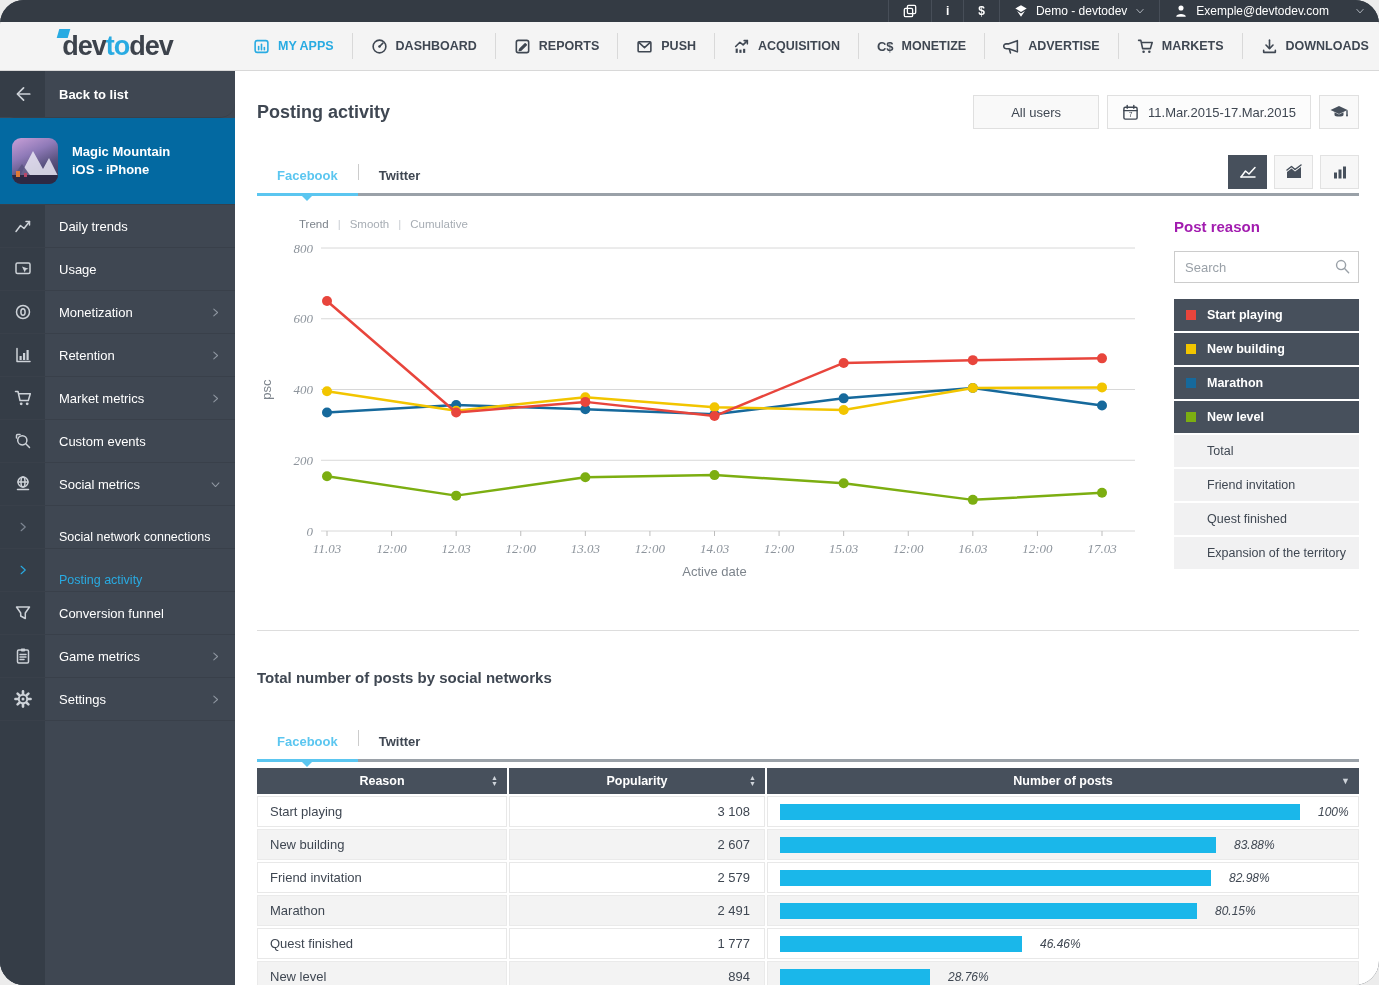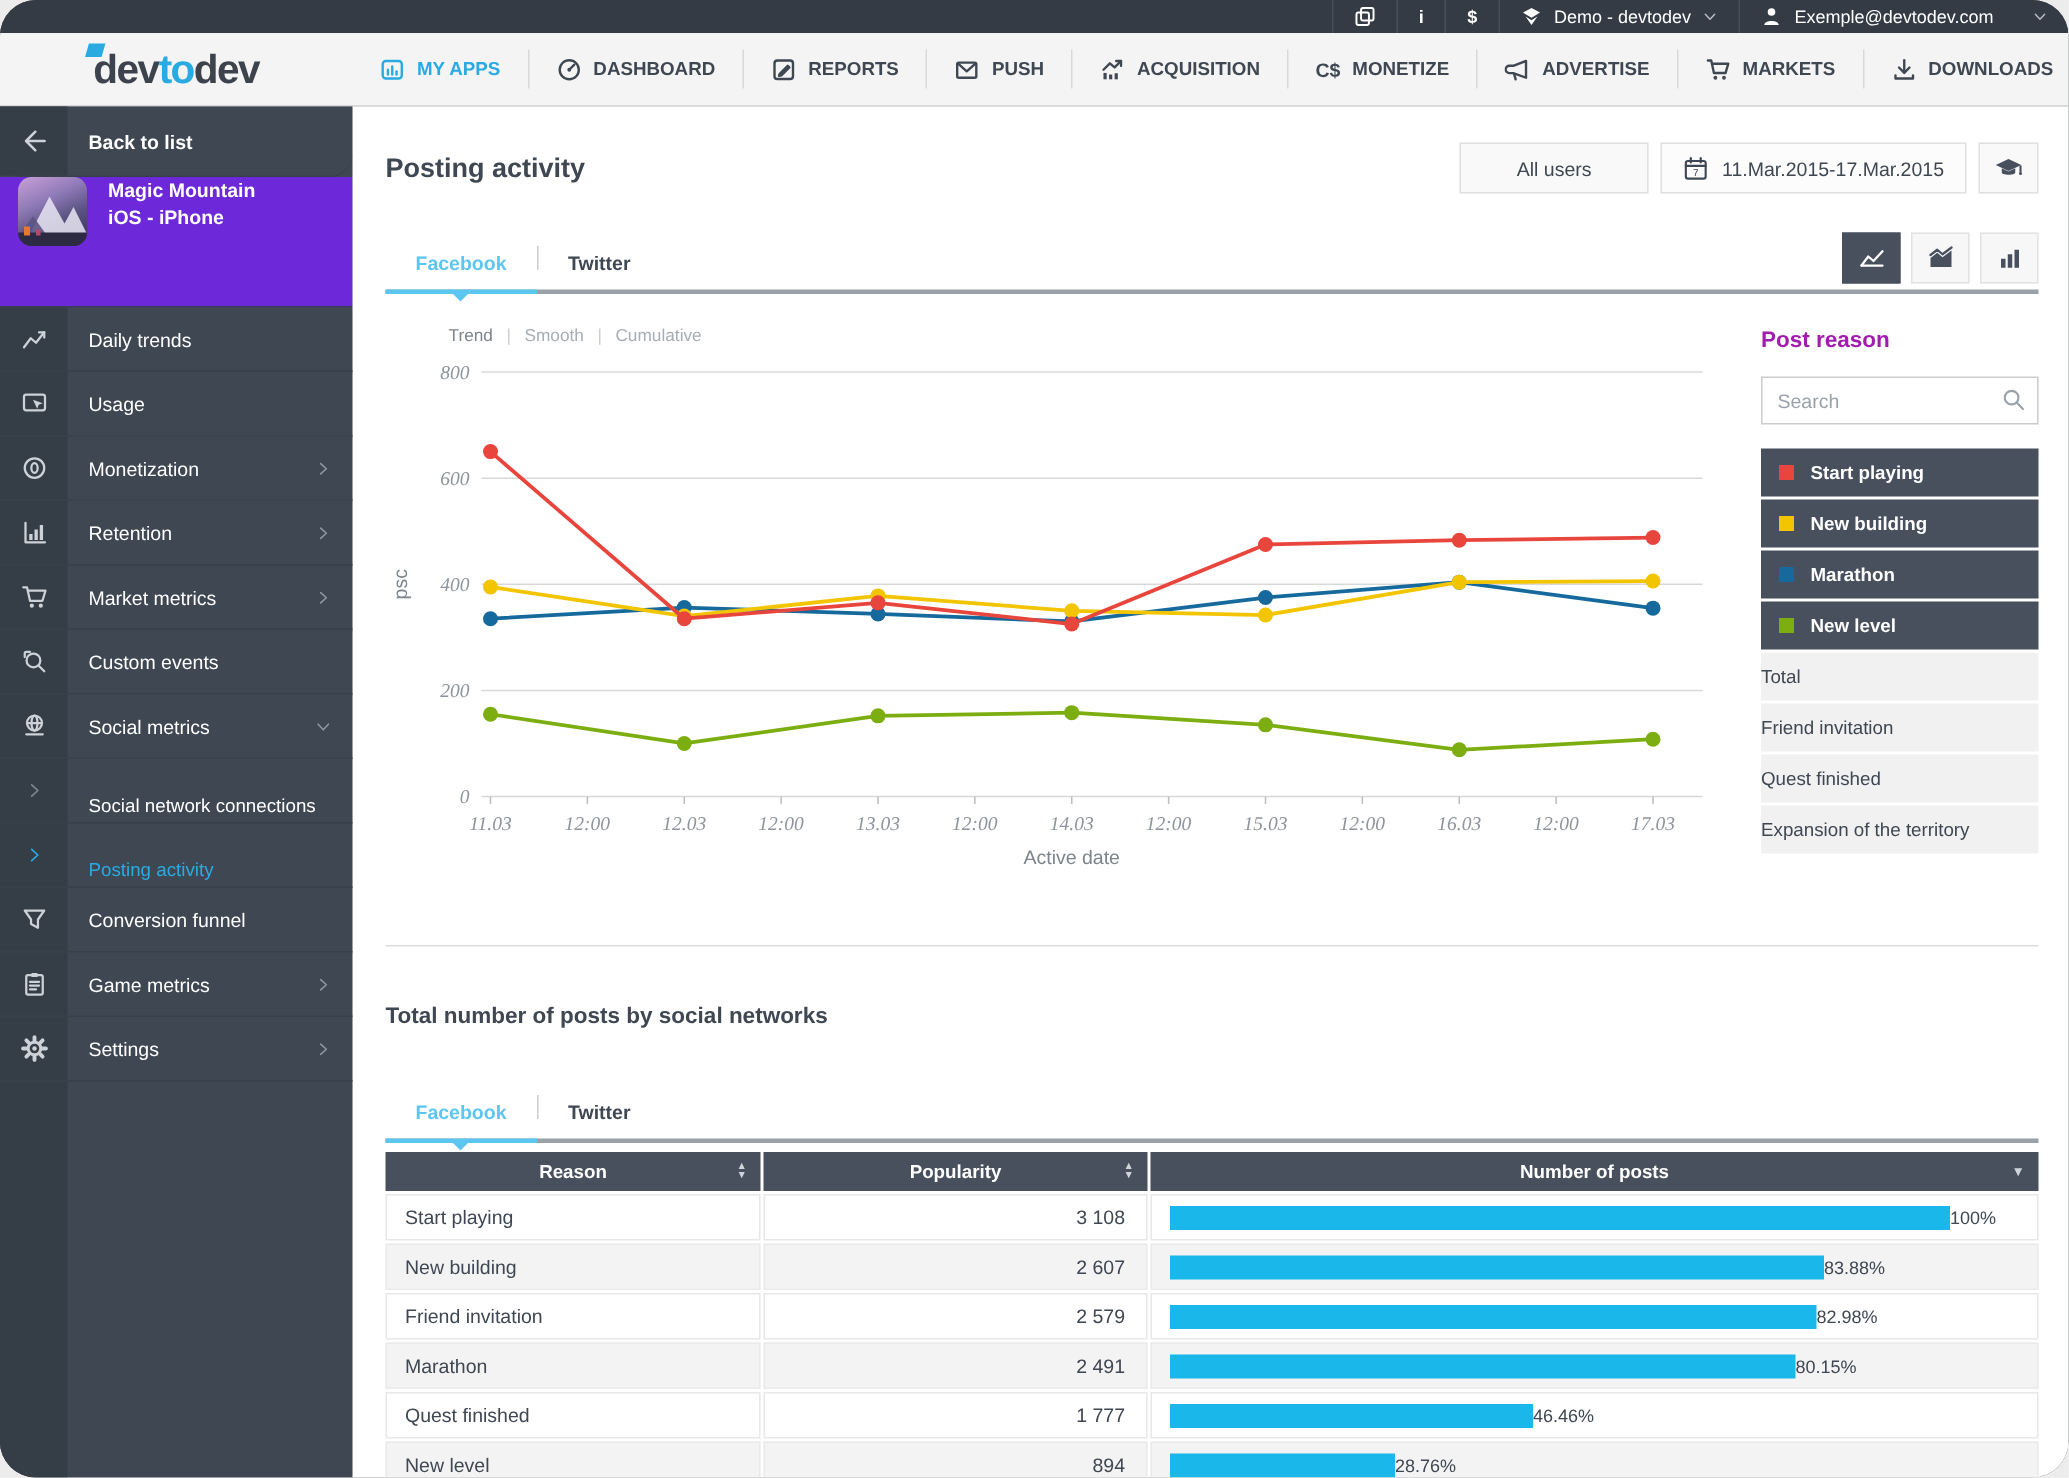--- a/index.html
+++ b/index.html
@@ -36,21 +36,21 @@
   
   .sidebar{width:235px;background:#3f4752;flex-shrink:0;display:flex;flex-direction:column;}
   .side-row{display:flex;align-items:center;min-height:42px;border-bottom:1px solid #39404a;position:relative;cursor:pointer;}
   .icon-col{width:45px;align-self:stretch;background:#353d47;display:flex;align-items:center;justify-content:center;color:#cdd2d8;flex-shrink:0;}
   .icon-col svg{width:18px;height:18px;}
   .side-label{padding-left:14px;color:#fff;font-size:13px;}
   .side-chevron{position:absolute;right:14px;color:#8f97a1;display:flex;}
   .side-chevron svg{width:11px;height:11px;}
   .back-row{min-height:46px;border-radius:15px;}
   .back-row .side-label{font-weight:bold;}
-  .app-row{display:flex;gap:14px;padding-left:12px;height:86px;background:#6d28d9;border-bottom:1px solid #39404a;cursor:pointer;}
+  .app-row{display:flex;align-items:center;gap:14px;padding-left:12px;height:86px;background:#0369a1;border-bottom:1px solid #39404a;cursor:pointer;}
   .app-icon{width:46px;height:46px;border-radius:9px;background:linear-gradient(155deg,#c9a0d8 0%,#8f7ab8 35%,#5a5380 62%,#35324e 100%);overflow:hidden;flex-shrink:0;}
   .app-icon svg{width:46px;height:46px;display:block;}
   .app-name{color:#fff;font-size:13px;font-weight:bold;line-height:18px;}
   .sub .side-label{font-size:12.5px;margin-top:19px;}
   .sub .icon-col{color:#7e8793;}
   .sub .icon-col svg{width:12px;height:12px;}
   .side-row.active .side-label{color:#29abe2;}
   .side-row.active .icon-col{color:#29abe2;}
   .side-fill{flex:1;display:flex;}
   .side-fill .fill-strip{width:45px;background:#353d47;}
@@ -94,38 +94,38 @@
   .post-reason{width:185px;flex-shrink:0;margin-left:24px;}
   .pr-title{font-size:15px;font-weight:bold;color:#a21caf;margin:0 0 16px;}
   .pr-search{position:relative;margin-bottom:16px;}
   .pr-search input{width:100%;height:32px;border:1px solid #ccc;padding:0 30px 0 10px;font-size:13px;color:#555;box-sizing:border-box;font-family:inherit;outline:none;background:#fff;}
   .pr-search input::placeholder{color:#9aa1a8;}
   .pr-search .mag{position:absolute;right:8px;top:7px;color:#9aa1a8;}
   .pr-search .mag svg{width:17px;height:17px;}
   .pr-item{height:32px;display:flex;align-items:center;margin-bottom:2px;font-size:12.5px;cursor:pointer;}
   .pr-item.selected{background:#47505c;color:#fff;font-weight:bold;padding-left:12px;gap:11px;}
   .swatch{width:10px;height:10px;flex-shrink:0;}
-  .pr-item.unselected{background:#f1f1f2;color:#3f4752;}
+  .pr-item.unselected{background:#f1f1f2;color:#3f4752;padding-left:33px;}
 
   .section-divider{border-top:1px solid #ddd;margin:46px 20px 0 22px;}
   .section-title{font-size:15px;font-weight:bold;color:#3f4752;margin:38px 20px 0 22px;}
   .table-tabs{margin-top:40px;}
 
   .dtable{margin:6px 20px 0 22px;display:flex;flex-direction:column;gap:2px;font-size:13px;}
   .t-head{display:grid;grid-template-columns:250px 256px 1fr;gap:2px;}
   .t-head-cell{background:#47505c;color:#fff;height:26px;display:flex;align-items:center;justify-content:center;font-weight:bold;font-size:12.5px;position:relative;cursor:pointer;}
   .sort{position:absolute;right:9px;display:flex;flex-direction:column;line-height:6px;color:#cfd4da;}
   .sort .s7{font-size:7px;}
   .sort .s9{font-size:9px;line-height:9px;}
   .t-row{display:grid;grid-template-columns:250px 256px 1fr;gap:2px;height:31px;}
   .t-cell{display:flex;align-items:center;background:#fff;border:1px solid #e8e8e8;box-sizing:border-box;color:#3f4752;padding-left:45px;}
   .t-row.even .t-cell{background:#f3f3f3;border-color:#eaeaea;}
   .c-reason{padding-left:12px;}
   .c-posts{justify-content:flex-end;padding-right:14px;}
-  .c-pop{padding-left:12px;gap:0;}
+  .c-pop{padding-left:12px;gap:18px;font-style:italic;}
   .bar{height:16px;background:#1ab7ea;flex-shrink:0;}
   .pop-label{font-size:12px;color:#3f4752;white-space:nowrap;}
 </style>
 </head>
 <body>
 
 <div class="window">
 
   <div class="topbar">
     <div class="topbar-cell">

